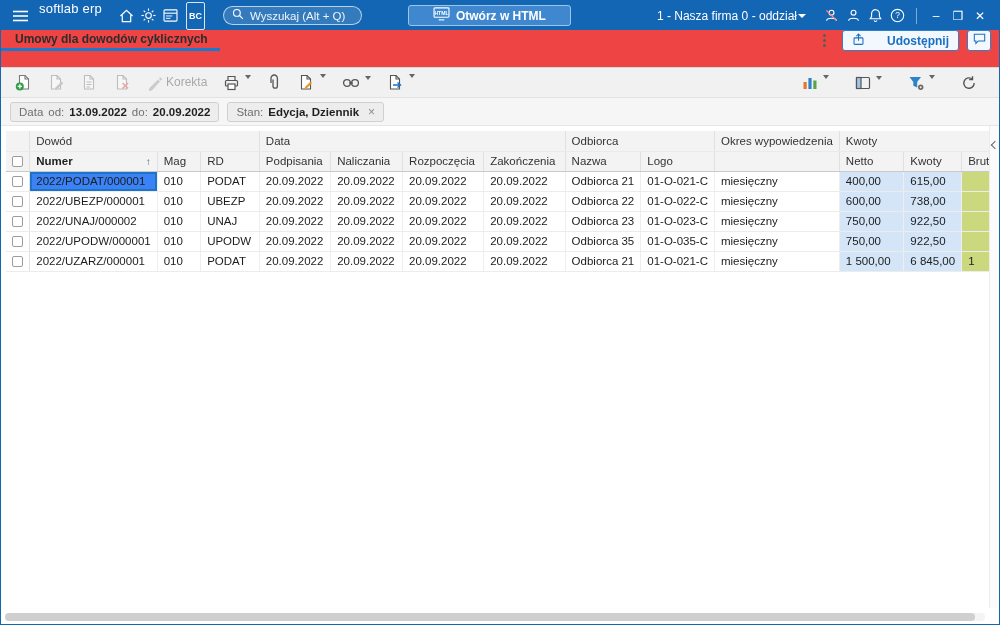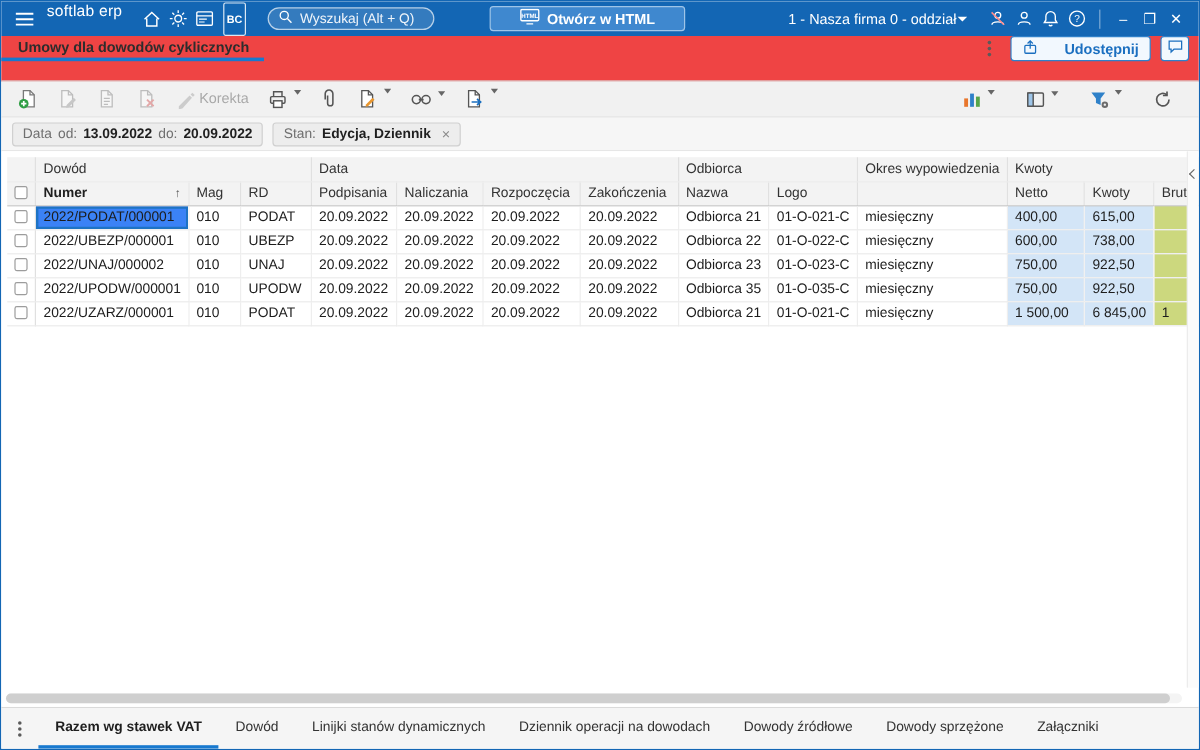--- a/index.html
+++ b/index.html
@@ -460,24 +460,14 @@
     </table>
 
     <div class="right-strip">
       <span class="collapse-chevron"></span>
     </div>
     <div class="hscroll">
       <div class="thumb"></div>
     </div>
   </div>
 
-  <footer class="footer">
-    <span class="kebab"></span>
-    <div class="ftab active">Razem wg stawek VAT</div>
-    <div class="ftab">Dowód</div>
-    <div class="ftab">Linijki stanów dynamicznych</div>
-    <div class="ftab">Dziennik operacji na dowodach</div>
-    <div class="ftab">Dowody źródłowe</div>
-    <div class="ftab">Dowody sprzężone</div>
-    <div class="ftab">Załączniki</div>
-  </footer>
 
 </div>
 
 </body></html>

